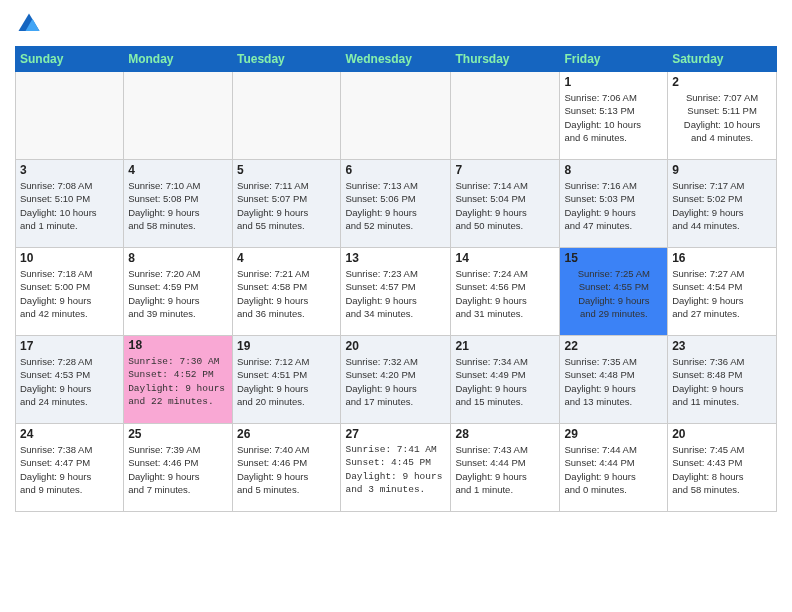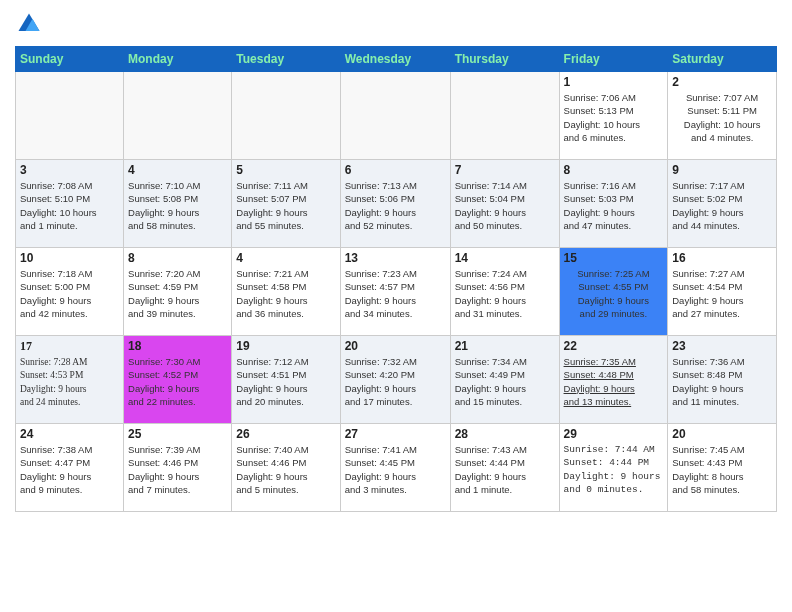--- a/index.html
+++ b/index.html
@@ -243,28 +243,28 @@
           </td>
           <td style="background: rgb(255, 255, 255);">
             <span class="day-number">16</span>
             <div class="day-info" style="white-space: pre-line;">Sunrise: 7:27 AM
 Sunset: 4:54 PM
 Daylight: 9 hours
 and 27 minutes.</div>
           </td>
         </tr>
         <tr>
-          <td style="background: rgb(238, 242, 247); font-family: Liberation Serif, serif;">
+          <td style="background: rgb(238, 242, 247);">
             <span class="day-number">17</span>
             <div class="day-info" style="white-space: pre-line;">Sunrise: 7:28 AM
 Sunset: 4:53 PM
 Daylight: 9 hours
 and 24 minutes.</div>
           </td>
-          <td style="background: #d946ef;">
+          <td style="background: #f9a8d4; font-family: Liberation Mono, monospace;">
             <span class="day-number">18</span>
             <div class="day-info" style="white-space: pre-line;">Sunrise: 7:30 AM
 Sunset: 4:52 PM
 Daylight: 9 hours
 and 22 minutes.</div>
           </td>
           <td style="background: rgb(238, 242, 247);">
             <span class="day-number">19</span>
             <div class="day-info" style="white-space: pre-line;">Sunrise: 7:12 AM
 Sunset: 4:51 PM
@@ -280,21 +280,21 @@
           </td>
           <td style="background: rgb(238, 242, 247);">
             <span class="day-number">21</span>
             <div class="day-info" style="white-space: pre-line;">Sunrise: 7:34 AM
 Sunset: 4:49 PM
 Daylight: 9 hours
 and 15 minutes.</div>
           </td>
           <td style="background: rgb(238, 242, 247);">
             <span class="day-number">22</span>
-            <div class="day-info" style="white-space: pre-line; text-decoration: underline;">Sunrise: 7:35 AM
+            <div class="day-info" style="white-space: pre-line;">Sunrise: 7:35 AM
 Sunset: 4:48 PM
 Daylight: 9 hours
 and 13 minutes.</div>
           </td>
           <td style="background: rgb(238, 242, 247);">
             <span class="day-number">23</span>
             <div class="day-info" style="white-space: pre-line;">Sunrise: 7:36 AM
 Sunset: 8:48 PM
 Daylight: 9 hours
 and 11 minutes.</div>
@@ -317,35 +317,35 @@
           </td>
           <td style="background: rgb(255, 255, 255);">
             <span class="day-number">26</span>
             <div class="day-info" style="white-space: pre-line;">Sunrise: 7:40 AM
 Sunset: 4:46 PM
 Daylight: 9 hours
 and 5 minutes.</div>
           </td>
           <td style="background: rgb(255, 255, 255);">
             <span class="day-number">27</span>
-            <div class="day-info" style="white-space: pre-line;">Sunrise: 7:41 AM
+            <div class="day-info" style="white-space: pre-line; font-family: Liberation Mono, monospace;">Sunrise: 7:41 AM
 Sunset: 4:45 PM
 Daylight: 9 hours
 and 3 minutes.</div>
           </td>
           <td style="background: rgb(255, 255, 255);">
             <span class="day-number">28</span>
             <div class="day-info" style="white-space: pre-line;">Sunrise: 7:43 AM
 Sunset: 4:44 PM
 Daylight: 9 hours
 and 1 minute.</div>
           </td>
           <td style="background: rgb(255, 255, 255);">
             <span class="day-number">29</span>
-            <div class="day-info" style="white-space: pre-line; font-family: Liberation Mono, monospace;">Sunrise: 7:44 AM
+            <div class="day-info" style="white-space: pre-line;">Sunrise: 7:44 AM
 Sunset: 4:44 PM
 Daylight: 9 hours
 and 0 minutes.</div>
           </td>
           <td style="background: rgb(255, 255, 255);">
             <span class="day-number">20</span>
             <div class="day-info" style="white-space: pre-line;">Sunrise: 7:45 AM
 Sunset: 4:43 PM
 Daylight: 8 hours
 and 58 minutes.</div>

